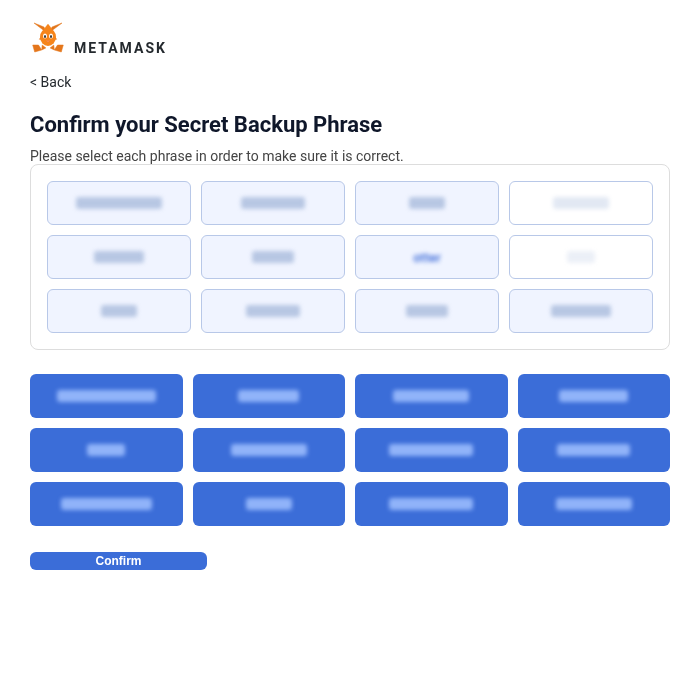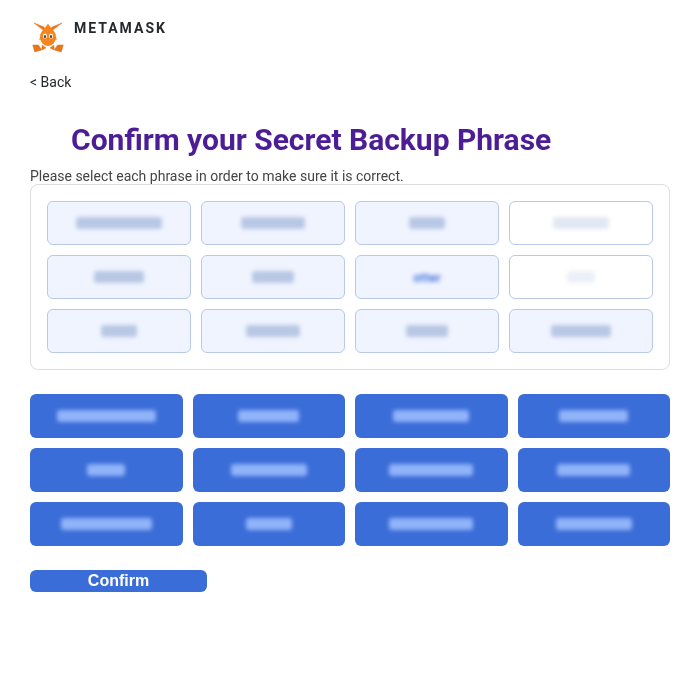--- a/index.html
+++ b/index.html
@@ -5,48 +5,47 @@
     * { box-sizing: border-box; margin: 0; padding: 0; }
     body {
       font-family: -apple-system, BlinkMacSystemFont, 'Segoe UI', Roboto, sans-serif;
       background: #fff;
       width: 700px;
       min-height: 694px;
       padding: 20px 30px;
     }
     .header {
       display: flex;
-      align-items: flex-start;
+      align-items: flex-end;
       gap: 8px;
       margin-bottom: 16px;
     }
     .logo-icon {
       width: 36px;
       height: 36px;
     }
     .logo-text {
       font-size: 14px;
       font-weight: 700;
       letter-spacing: 2px;
       color: #24292e;
     }
     .back-link {
       color: #24292e;
       font-size: 14px;
       cursor: pointer;
-      margin-bottom: 32px;
+      margin-bottom: 22px;
       display: inline-block;
     }
     .page-title {
-      font-size: 30px;
+      font-size: 22px;
       font-weight: 700;
-      color: #4c1d95;
+      color: #0f172a;
       margin-bottom: 10px;
       line-height: 1.2;
-      margin-left: 41px;
     }
     .subtitle {
       font-size: 14px;
       color: #444;
     }
     .phrase-box {
       border: 1px solid #ddd;
       border-radius: 8px;
       padding: 16px;
       margin-bottom: 24px;
@@ -111,21 +110,21 @@
       border-radius: 3px;
       filter: blur(2px);
       opacity: 0.85;
     }
     .confirm-btn {
       background: #3b6dd8;
       color: #fff;
       border: none;
       border-radius: 6px;
       padding: 2px 40px;
-      font-size: 16px;
+      font-size: 12px;
       font-weight: 600;
       cursor: pointer;
       min-width: 177px;
     }
   </style>
 </head>
 <body>
 
 
 

